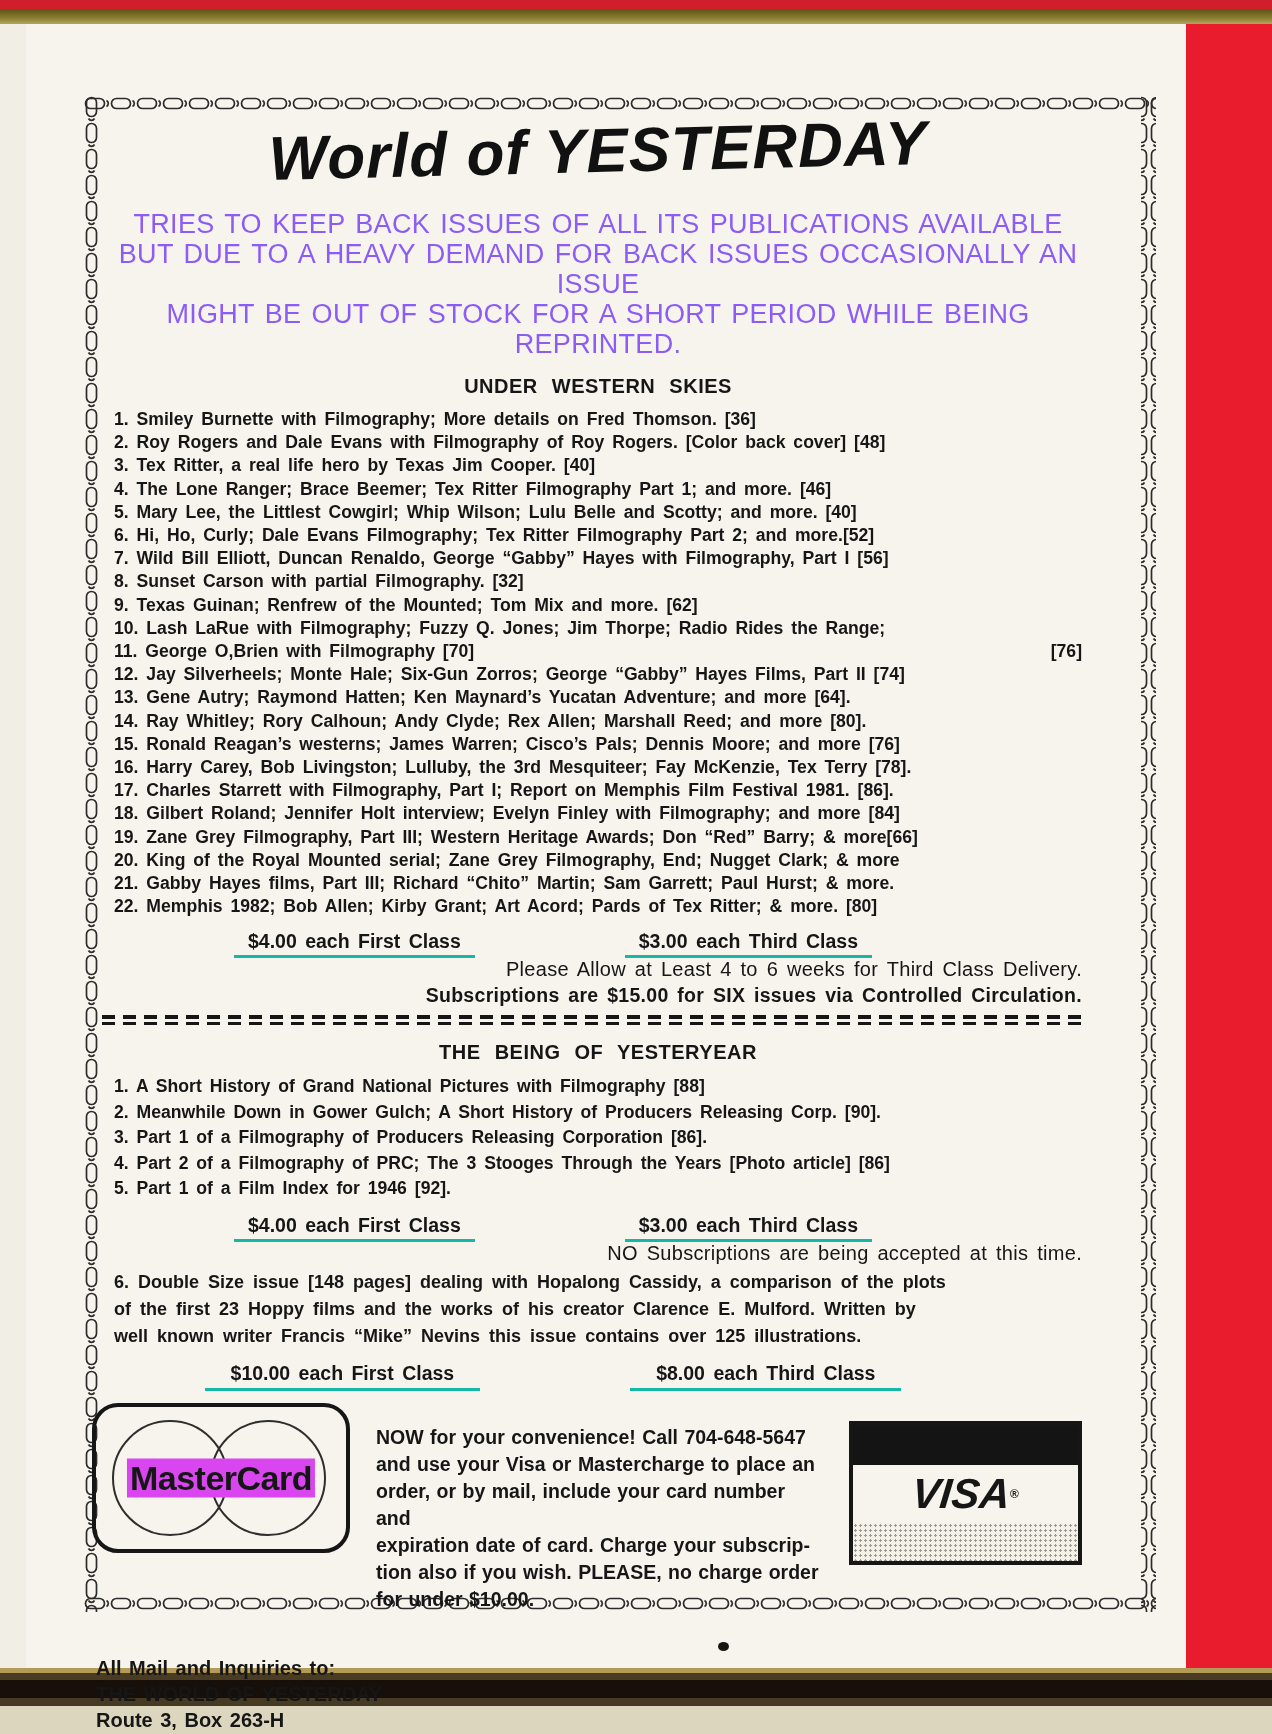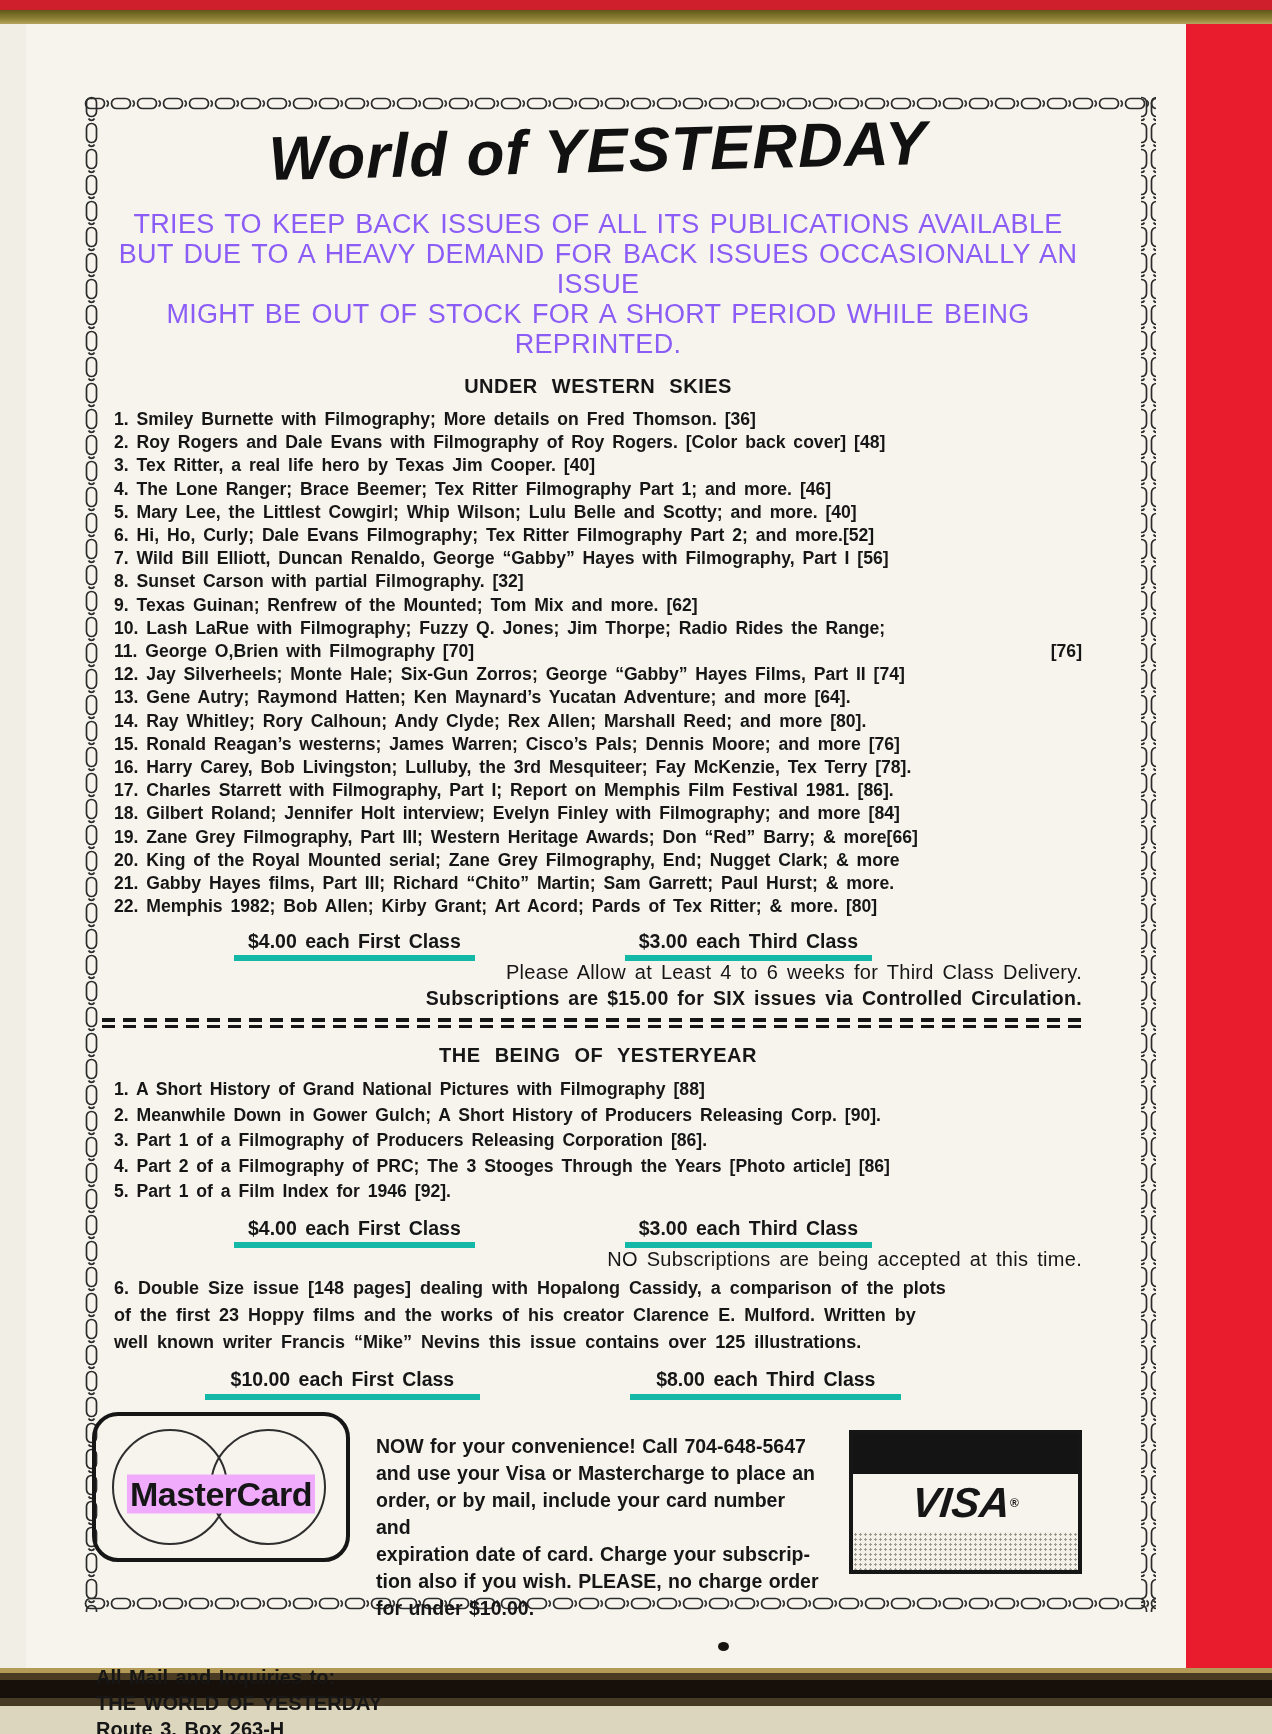--- a/index.html
+++ b/index.html
@@ -36,39 +36,39 @@
   
   .list { margin-top:8px; }
   .list .li { font-size:17.6px; font-weight:bold; line-height:23.2px; word-spacing:3px;
               padding-left:46px; text-indent:-46px; }
   .list.films .li { line-height:25.5px; }
   .rtag { float:right; text-indent:0; }
 
   
   .price-row { display:flex; justify-content:center; gap:150px; padding-right:90px;
                margin-top:12px; font-size:19.5px; font-weight:bold; word-spacing:3px; }
-  .u { border-bottom:6px solid #14b8a6; padding:0 14px 2px; }
+  .u { border-bottom:3px solid #14b8a6; padding:0 14px 2px; }
   .price-row.wide .u { padding:0 26px 3px; }
   .note       { margin:0 0 0; text-align:right; font-size:20px; font-weight:400;
                 letter-spacing:.3px; word-spacing:3px; }
   .note.bold  { font-weight:bold; font-size:19.5px; margin-top:3px; }
   .sep { margin:8px 0 0 -12px; width:calc(100% + 12px); }
   .sep div { height:3.4px; background:repeating-linear-gradient(90deg,#161616 0 13px,transparent 13px 21px); }
   .sep div + div { margin-top:3px; }
 
   .double-issue { margin:4px 0 0; font-size:18px; font-weight:bold; line-height:27px;
                   word-spacing:4px; white-space:pre-line; }
 
   
   .payment { display:flex; gap:26px; align-items:flex-start; margin:12px 0 0 -22px; }
   .mc-box { flex:none; width:250px; height:142px; border:4px solid #161616; border-radius:26px; position:relative; }
   .mc-circle { position:absolute; width:112px; height:112px; border:2px solid #2e2e2e; border-radius:50%; top:13px; }
   .mc-c1 { left:16px; } .mc-c2 { left:114px; }
   .mc-label { position:absolute; left:50%; top:50%; transform:translate(-50%,-50%);
-              font-size:34px; font-weight:bold; letter-spacing:-.5px; background:#f0abfc; padding:0 3px;margin-top:7px; }
+              font-size:34px; font-weight:bold; letter-spacing:-.5px; background:#d946ef; padding:0 3px; }
   .pay-text { width:500px; font-size:19.5px; font-weight:bold; line-height:27px;
               white-space:pre-line; padding-top:2px; word-spacing:1px; }
   .visa-box { flex:none; width:225px; height:136px; border:4px solid #161616; margin-top:18px;
               display:flex; flex-direction:column; background:#f6f4ed; }
   .visa-top { height:40px; background:#141414; }
   .visa-mid { flex:1; display:flex; align-items:center; justify-content:center; }
   .visa-word { font-size:42px; font-weight:bold; font-style:italic; transform:skewX(-6deg); letter-spacing:0; }
   .visa-reg { font-size:12px; vertical-align:top; line-height:30px; font-weight:bold; }
   .visa-dots { height:38px; background-color:#f3f1e8;
                background-image:radial-gradient(#9a9a90 1px, transparent 1.4px); background-size:5px 5px; }

